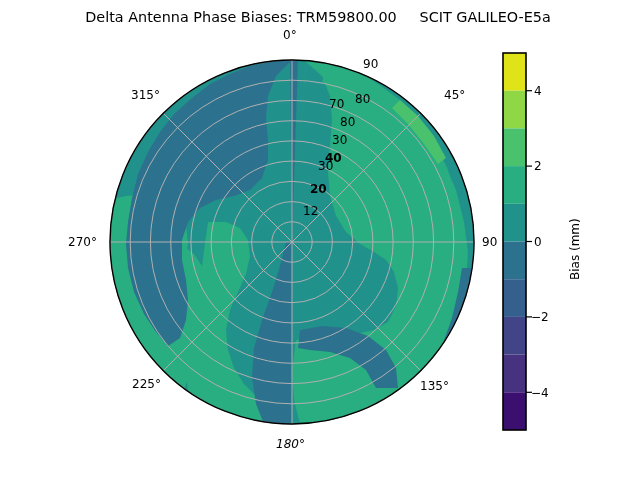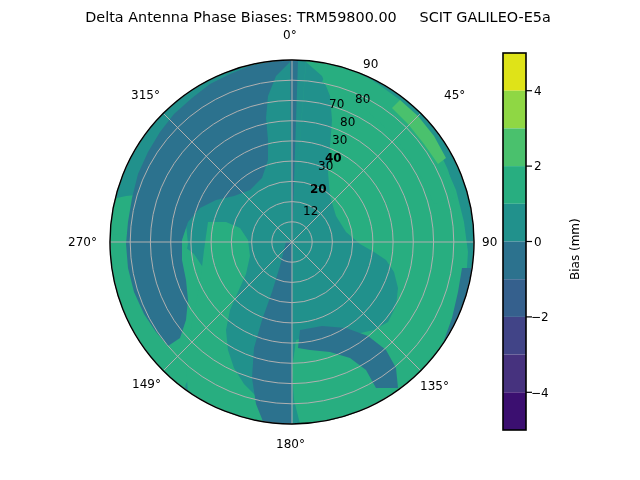--- a/index.html
+++ b/index.html
@@ -164,22 +164,22 @@
       <line x1="292" y1="242" x2="163.3" y2="113.3"></line>
     </g>
 
     <circle cx="292" cy="242" r="182" fill="none" stroke="#000000" stroke-width="1.4"></circle>
   </svg>
 
   <div class="axlabel" style="left:283px;  top:28px;">0°</div>
   <div class="axlabel" style="left:444px;  top:88px;">45°</div>
   <div class="axlabel" style="left:482px;  top:235px;">90</div>
   <div class="axlabel" style="left:420px;  top:379px;">135°</div>
-  <div class="axlabel" style="left:276px;  top:437px;">180°</div>
-  <div class="axlabel" style="left:132px;  top:377px;">149°</div>
+  <div class="axlabel" style="left:276px;  top:437px;font-style:italic;">180°</div>
+  <div class="axlabel" style="left:132px;  top:377px;">225°</div>
   <div class="axlabel" style="left:68px;   top:235px;">270°</div>
   <div class="axlabel" style="left:131px;  top:88px;">315°</div>
 
   <div class="rlabel" style="left:303px; top:204px;">12</div>
   <div class="rlabel" style="left:310px; top:182px;font-weight:bold;">20</div>
   <div class="rlabel" style="left:318px; top:159px;">30</div>
   <div class="rlabel" style="left:325px; top:151px;font-weight:bold;">40</div>
   <div class="rlabel" style="left:332px; top:133px;">30</div>
   <div class="rlabel" style="left:340px; top:115px;">80</div>
   <div class="rlabel" style="left:329px; top:97px;">70</div>

